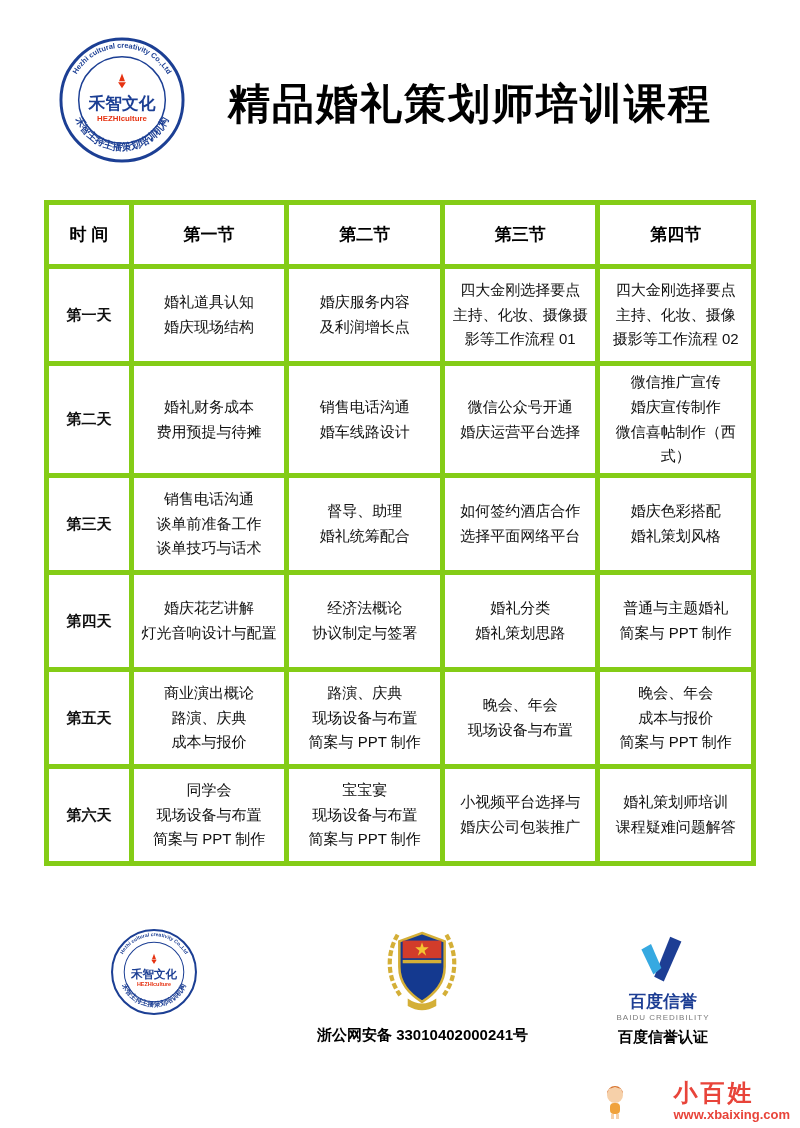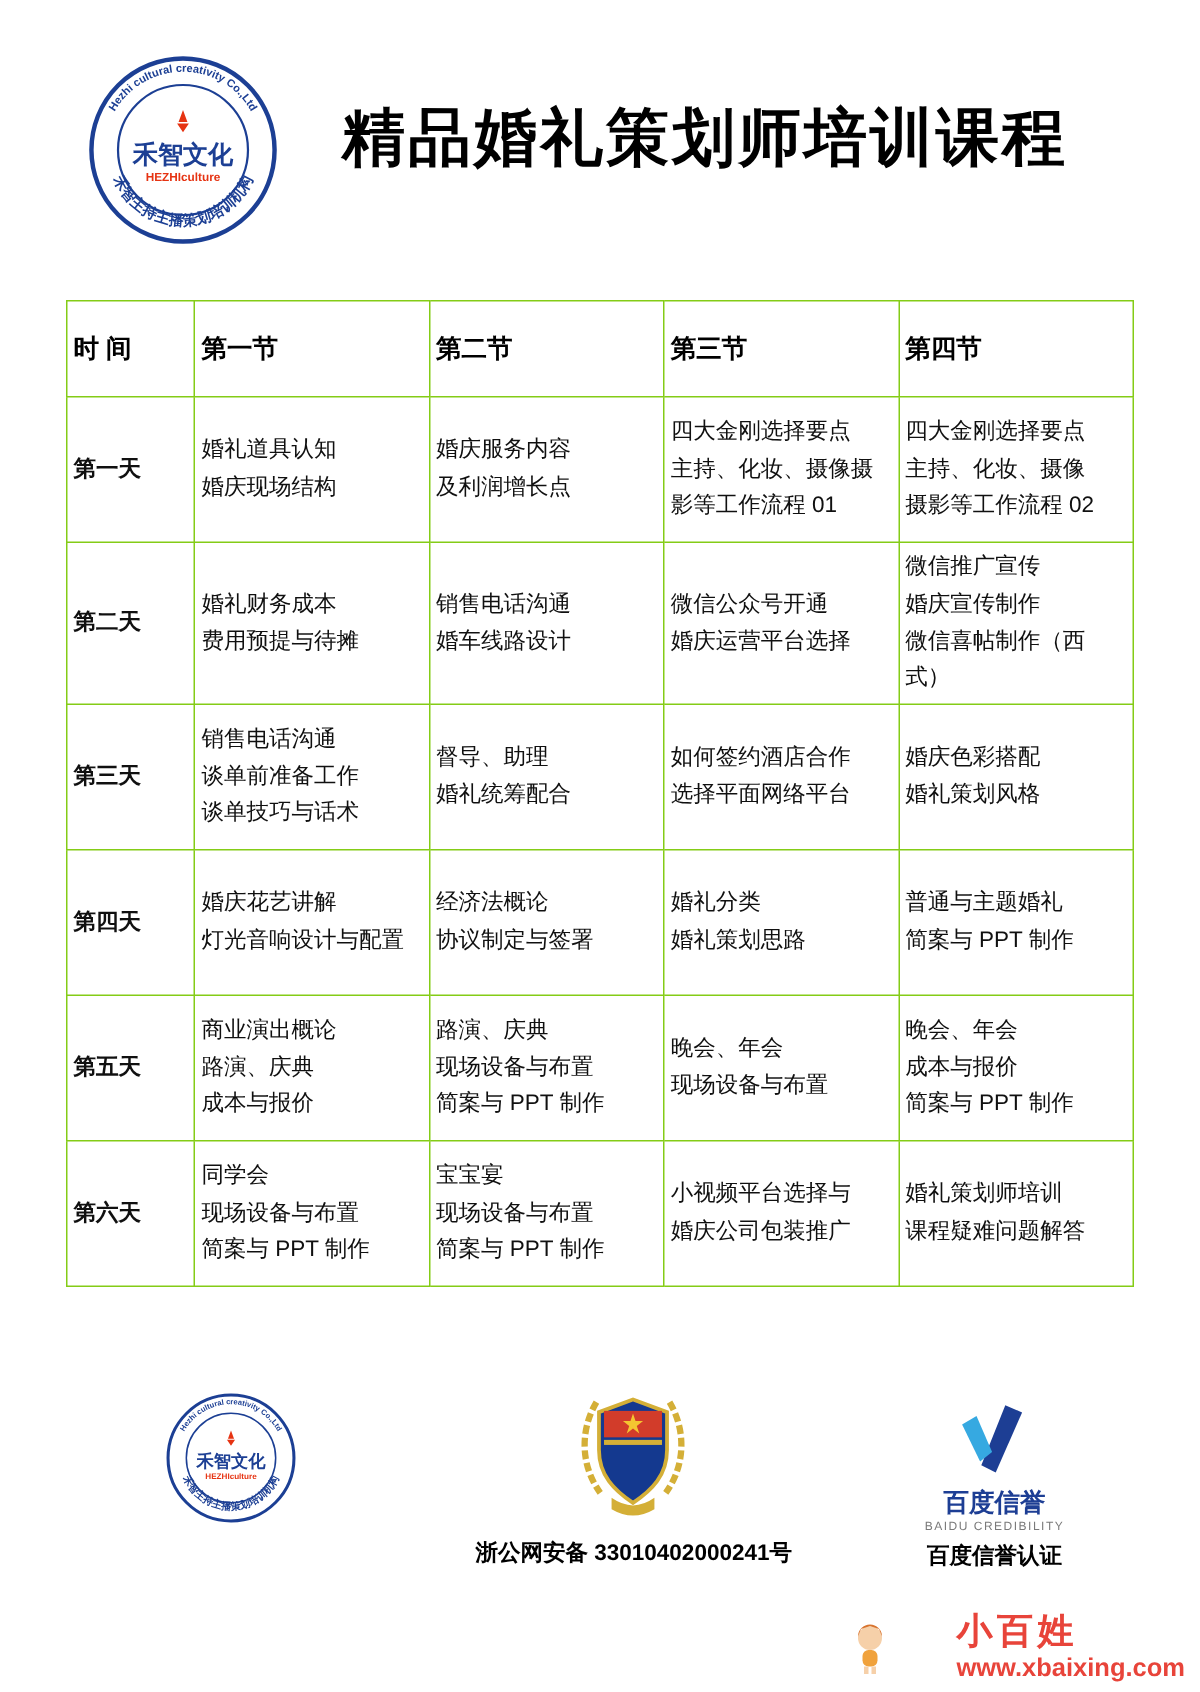--- a/index.html
+++ b/index.html
@@ -7,32 +7,32 @@
   .page {
     position:relative; width:800px; height:1128px; margin:0 auto;
     background:#ffffff; overflow:hidden; color:#111;
   }
 
   
   .logo-wrap { position:absolute; }
   .logo-header { left:58px; top:36px; width:128px; height:128px; }
   .logo-footer { left:110px; top:928px; width:88px; height:88px; }
   .page-title {
-    position:absolute; left:185px; top:64px; width:570px;
+    position:absolute; left:185px; top:76px; width:570px;
     text-align:center; font-size:42px; font-weight:900; color:#000;
     letter-spacing:2px; font-family:"Liberation Sans","DejaVu Sans",sans-serif;
   }
 
   
   table.schedule {
     position:absolute; left:44px; top:200px; width:712px;
     border-collapse:collapse; table-layout:fixed;
   }
   table.schedule th, table.schedule td {
-    border:1px solid #84cc16; text-align:left; vertical-align:middle;
+    border:5px solid #84cc16; text-align:center; vertical-align:middle;
     white-space:pre-line; padding:4px;
   }
   table.schedule th { height:64px; font-size:17px; font-weight:bold; color:#000; }
   table.schedule td { height:97px; font-size:15px; line-height:1.65; color:#101010; }
   td.time { font-size:16px; font-weight:600; }
   td.ink-blue { color:#23356f; }
   col.c-time { width:12%; }
   col.c-sec  { width:22%; }
 
   
@@ -46,21 +46,21 @@
   .baidu-en    { font-size:8px; color:#7a7a7a; letter-spacing:1px; }
   .baidu-cert  { font-size:15px; font-weight:bold; color:#000; margin-top:6px;font-family:Liberation Serif, serif; }
 
   
   .watermark {
     position:absolute; right:10px; bottom:6px;
     display:flex; align-items:center; gap:4px;
   }
   .wm-texts { text-align:left;margin-left:41px; }
   .wm-name { font-size:24px; font-weight:900; color:#e8443a; letter-spacing:3px; line-height:1; }
-  .wm-url  { font-size:17px; font-weight:bold; color:#e8443a; margin-top:2px; }
+  .wm-url  { font-size:13px; font-weight:bold; color:#e8443a; margin-top:2px; }
 
   svg text { font-family:"Liberation Sans","DejaVu Sans",sans-serif; }
 </style>
 </head>
 <body>
 
 <div class="page">
 
   <div class="logo-wrap logo-header">
     <svg viewBox="0 0 130 130" width="128" height="128">

